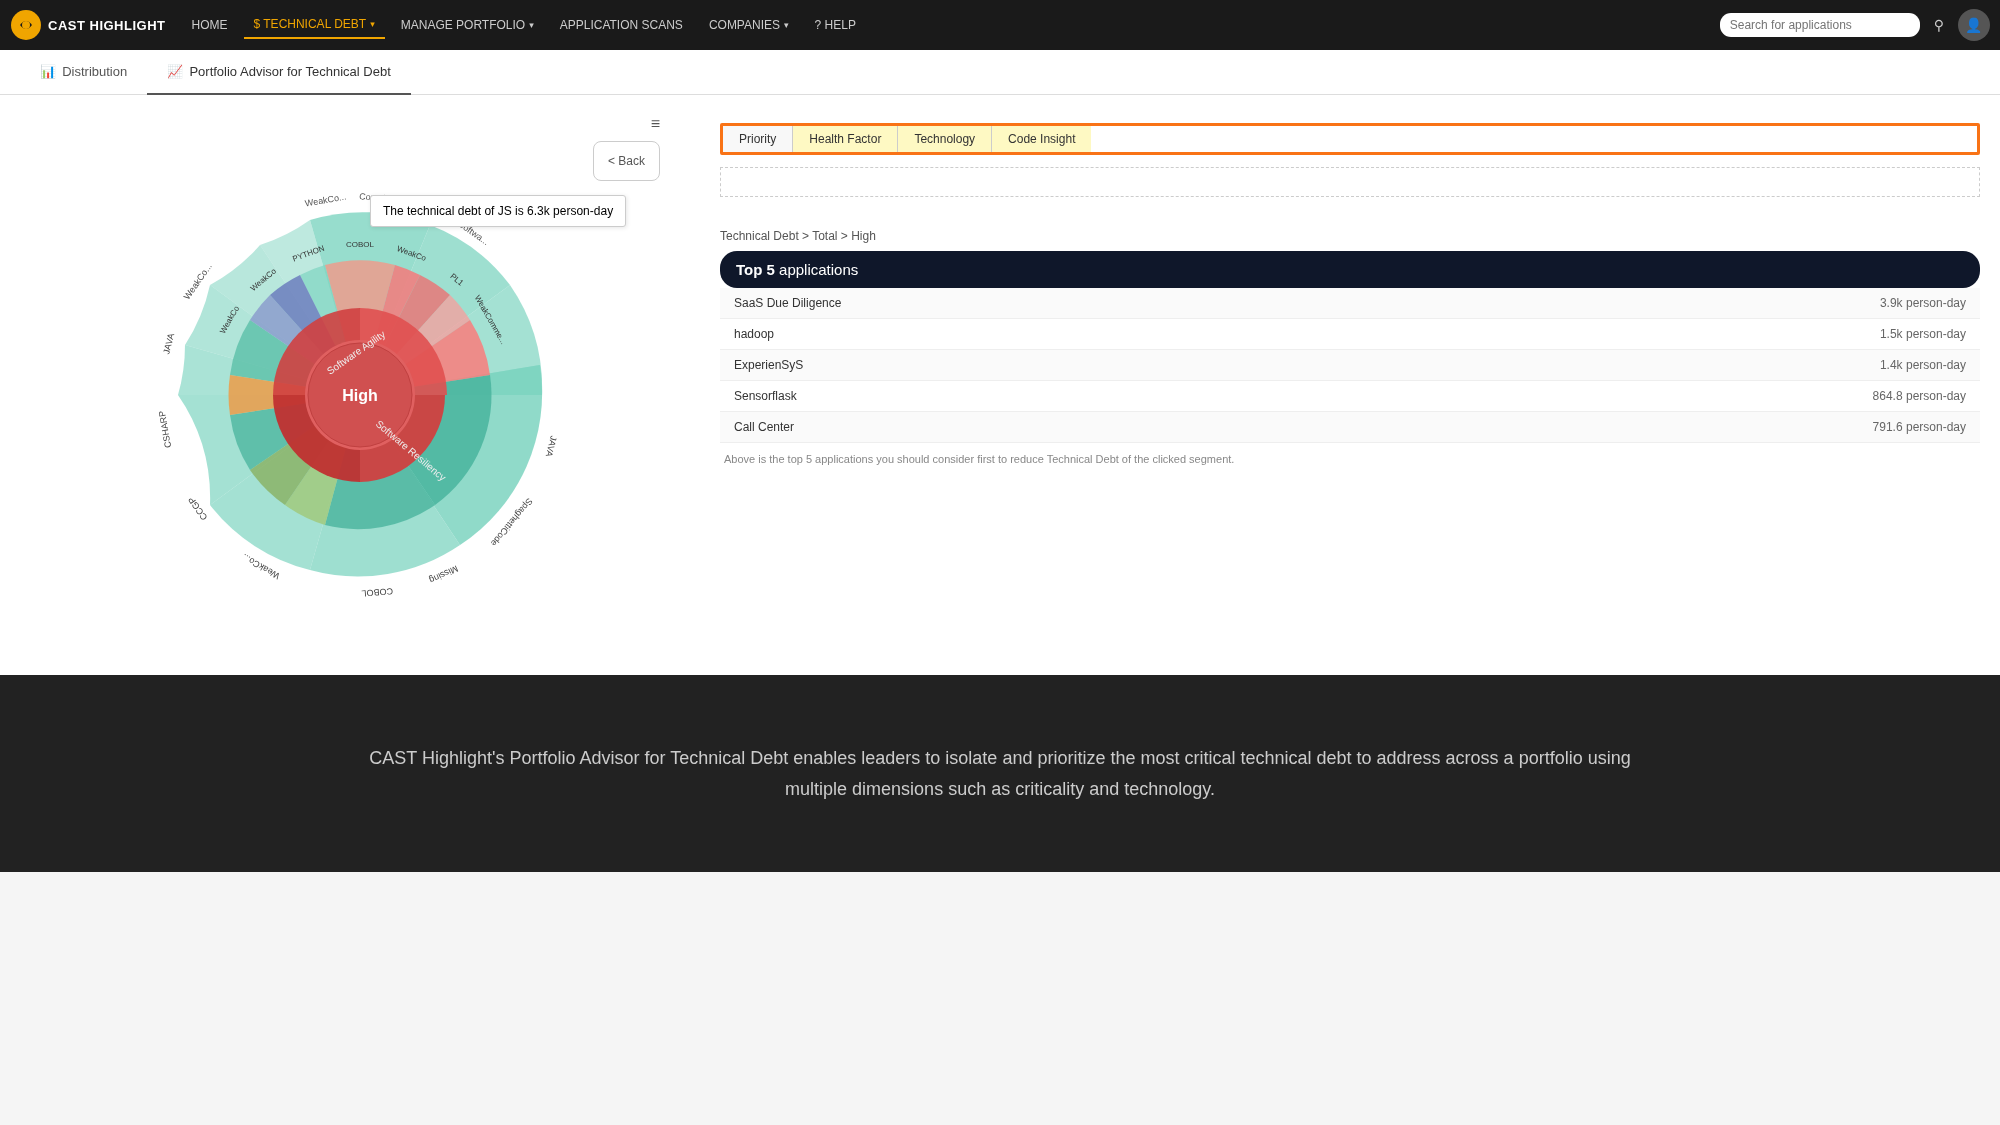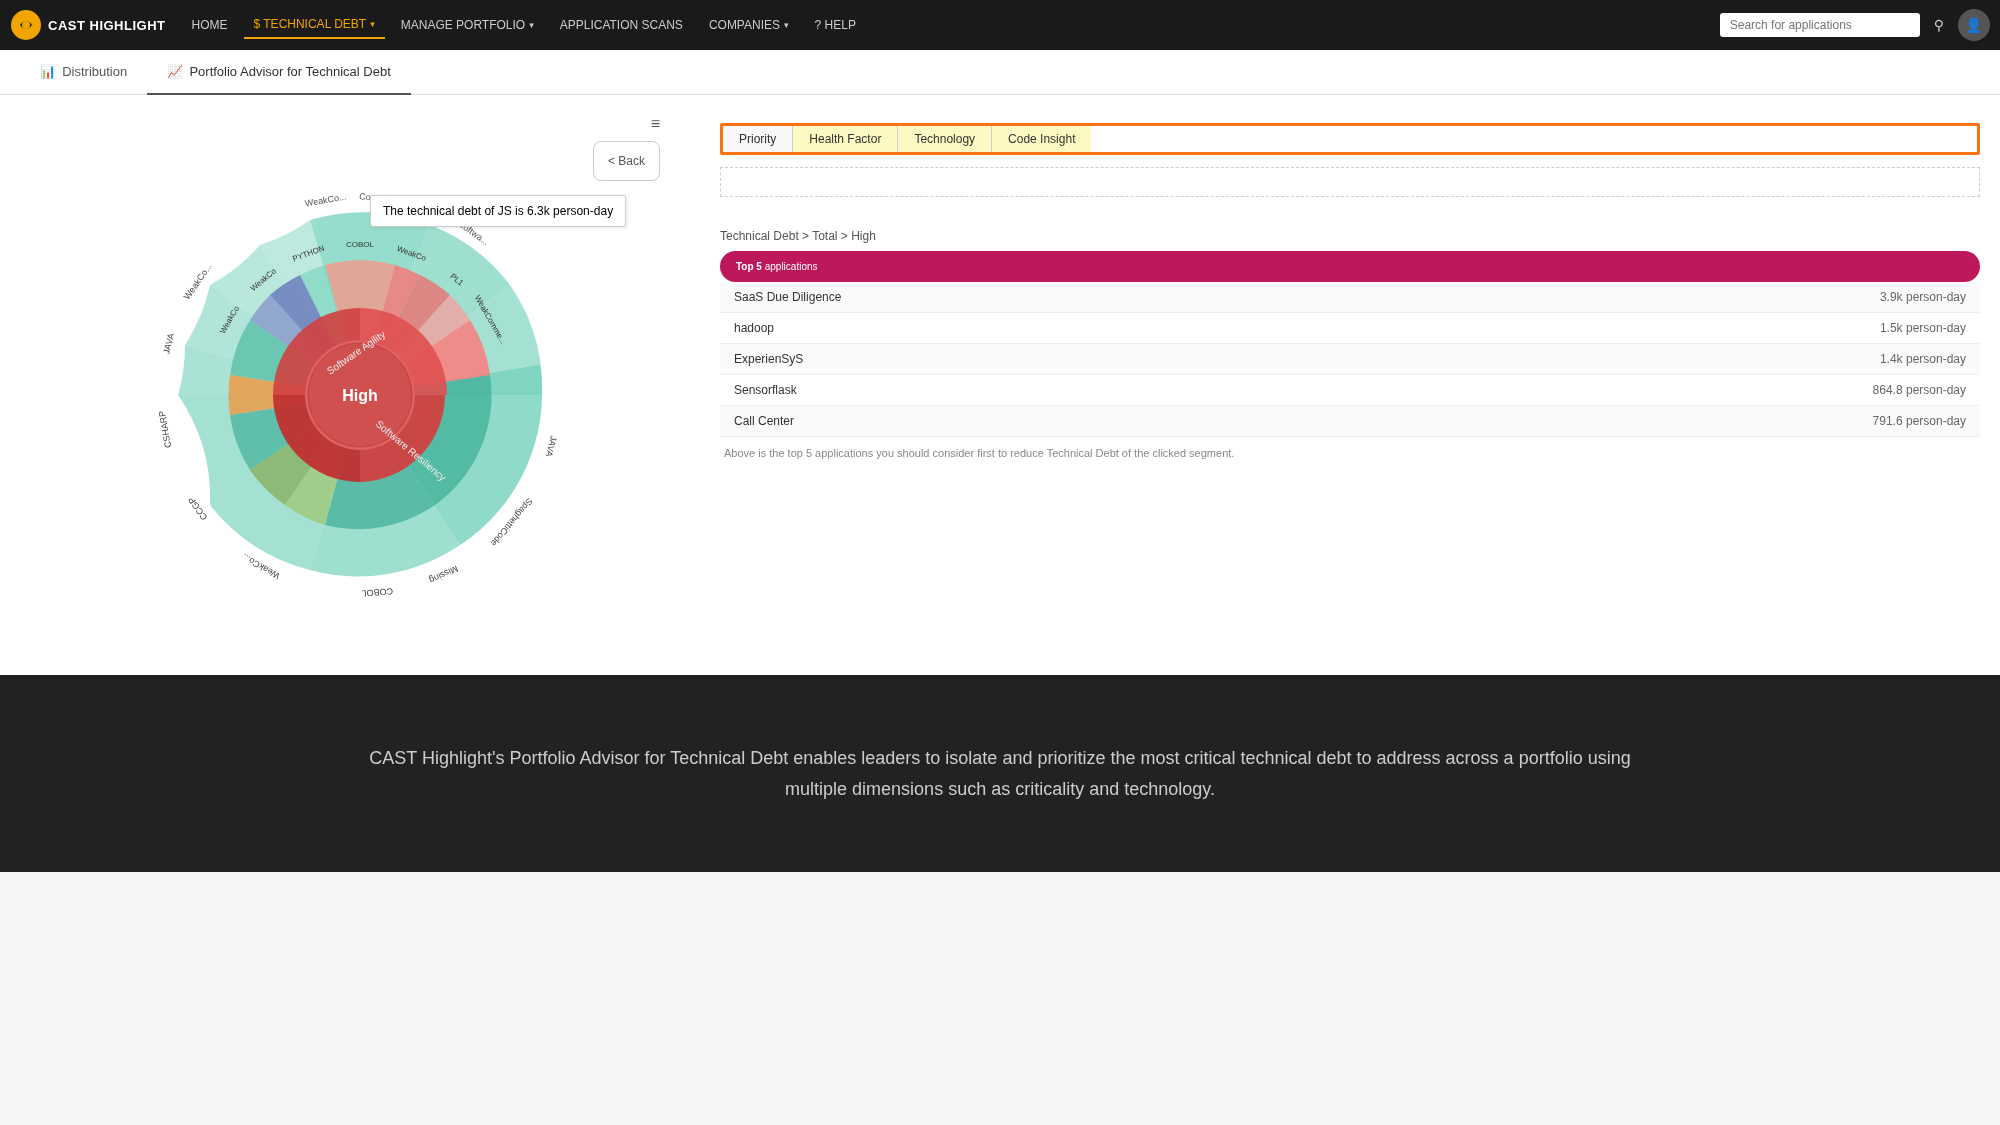--- a/index.html
+++ b/index.html
@@ -43,21 +43,21 @@
     .nav-item.active {
       color: #f0a500;
       border-bottom: 2px solid #f0a500;
     }
     .nav-item .caret { font-size: 9px; }
     .nav-spacer { flex: 1; }
     .nav-search {
       background: white;
       border: none;
       padding: 5px 10px;
-      border-radius: 3px;
+      border-radius: 11px;
       width: 200px;
       font-size: 12px;
     }
     .nav-filter-btn {
       background: transparent;
       border: none;
       color: #ccc;
       cursor: pointer;
       font-size: 14px;
       padding: 4px 8px;
@@ -207,24 +207,24 @@
     
     .td-section {
       margin-top: 20px;
     }
     .td-breadcrumb {
       font-size: 12px;
       color: #555;
       margin-bottom: 8px;
     }
     .td-header {
-      background: #be185d;
+      background: #0f172a;
       color: white;
       padding: 10px 16px;
-      font-size: 10px;
+      font-size: 15px;
       font-weight: normal;
       margin-bottom: 0;
       border-radius: 17px;
     }
     .td-header strong { font-weight: bold; }
 
     
     .td-table {
       width: 100%;
       border-collapse: collapse;

